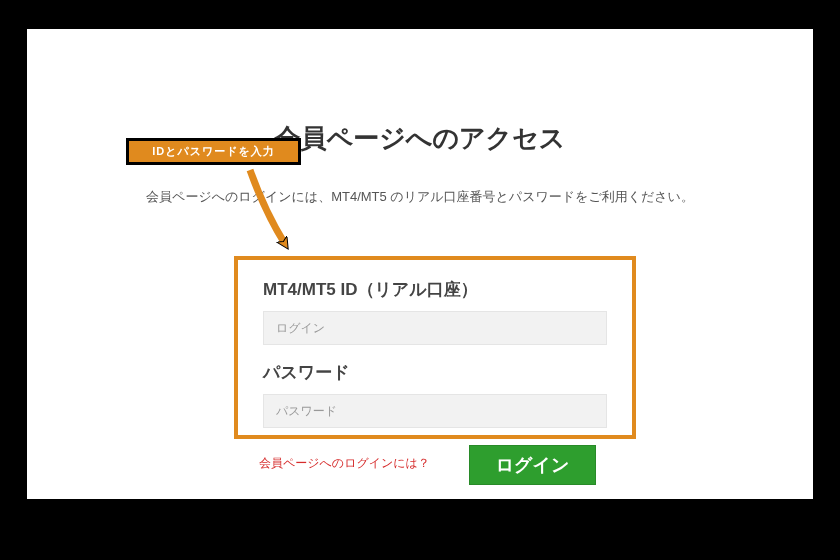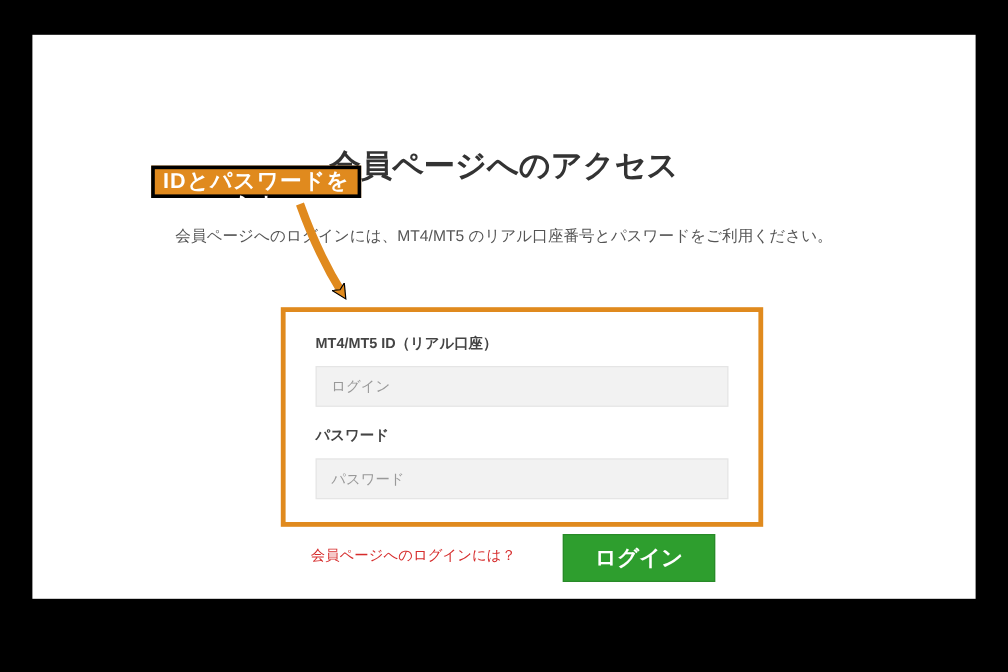--- a/index.html
+++ b/index.html
@@ -35,21 +35,21 @@
       position: absolute;
       left: 207px;
       top: 227px;
       width: 402px;
       height: 183px;
       border: 4px solid #e08a1e;
       background: #fff;
       padding: 18px 25px 0 25px;
     }
     .field-label {
-      font-size: 12px;
+      font-size: 17px;
       font-weight: 700;
       color: #444;
       margin-bottom: 10px;
     }
     .field-input {
       width: 100%;
       height: 34px;
       background: #f2f2f2;
       border: 1px solid #e5e5e5;
       padding: 0 12px;
@@ -83,21 +83,21 @@
     }
     .callout {
       position: absolute;
       left: 126px;
       top: 138px;
       width: 175px;
       height: 27px;
       background: #e08a1e;
       border: 3px solid #000;
       color: #fff;
-      font-size: 18px;
+      font-size: 11px;
       font-weight: 700;
       text-align: center;
       line-height: 21px;
       z-index: 10;
       letter-spacing: 1px;
     }
     .arrow-svg {
       position: absolute;
       left: 230px;
       top: 162px;

